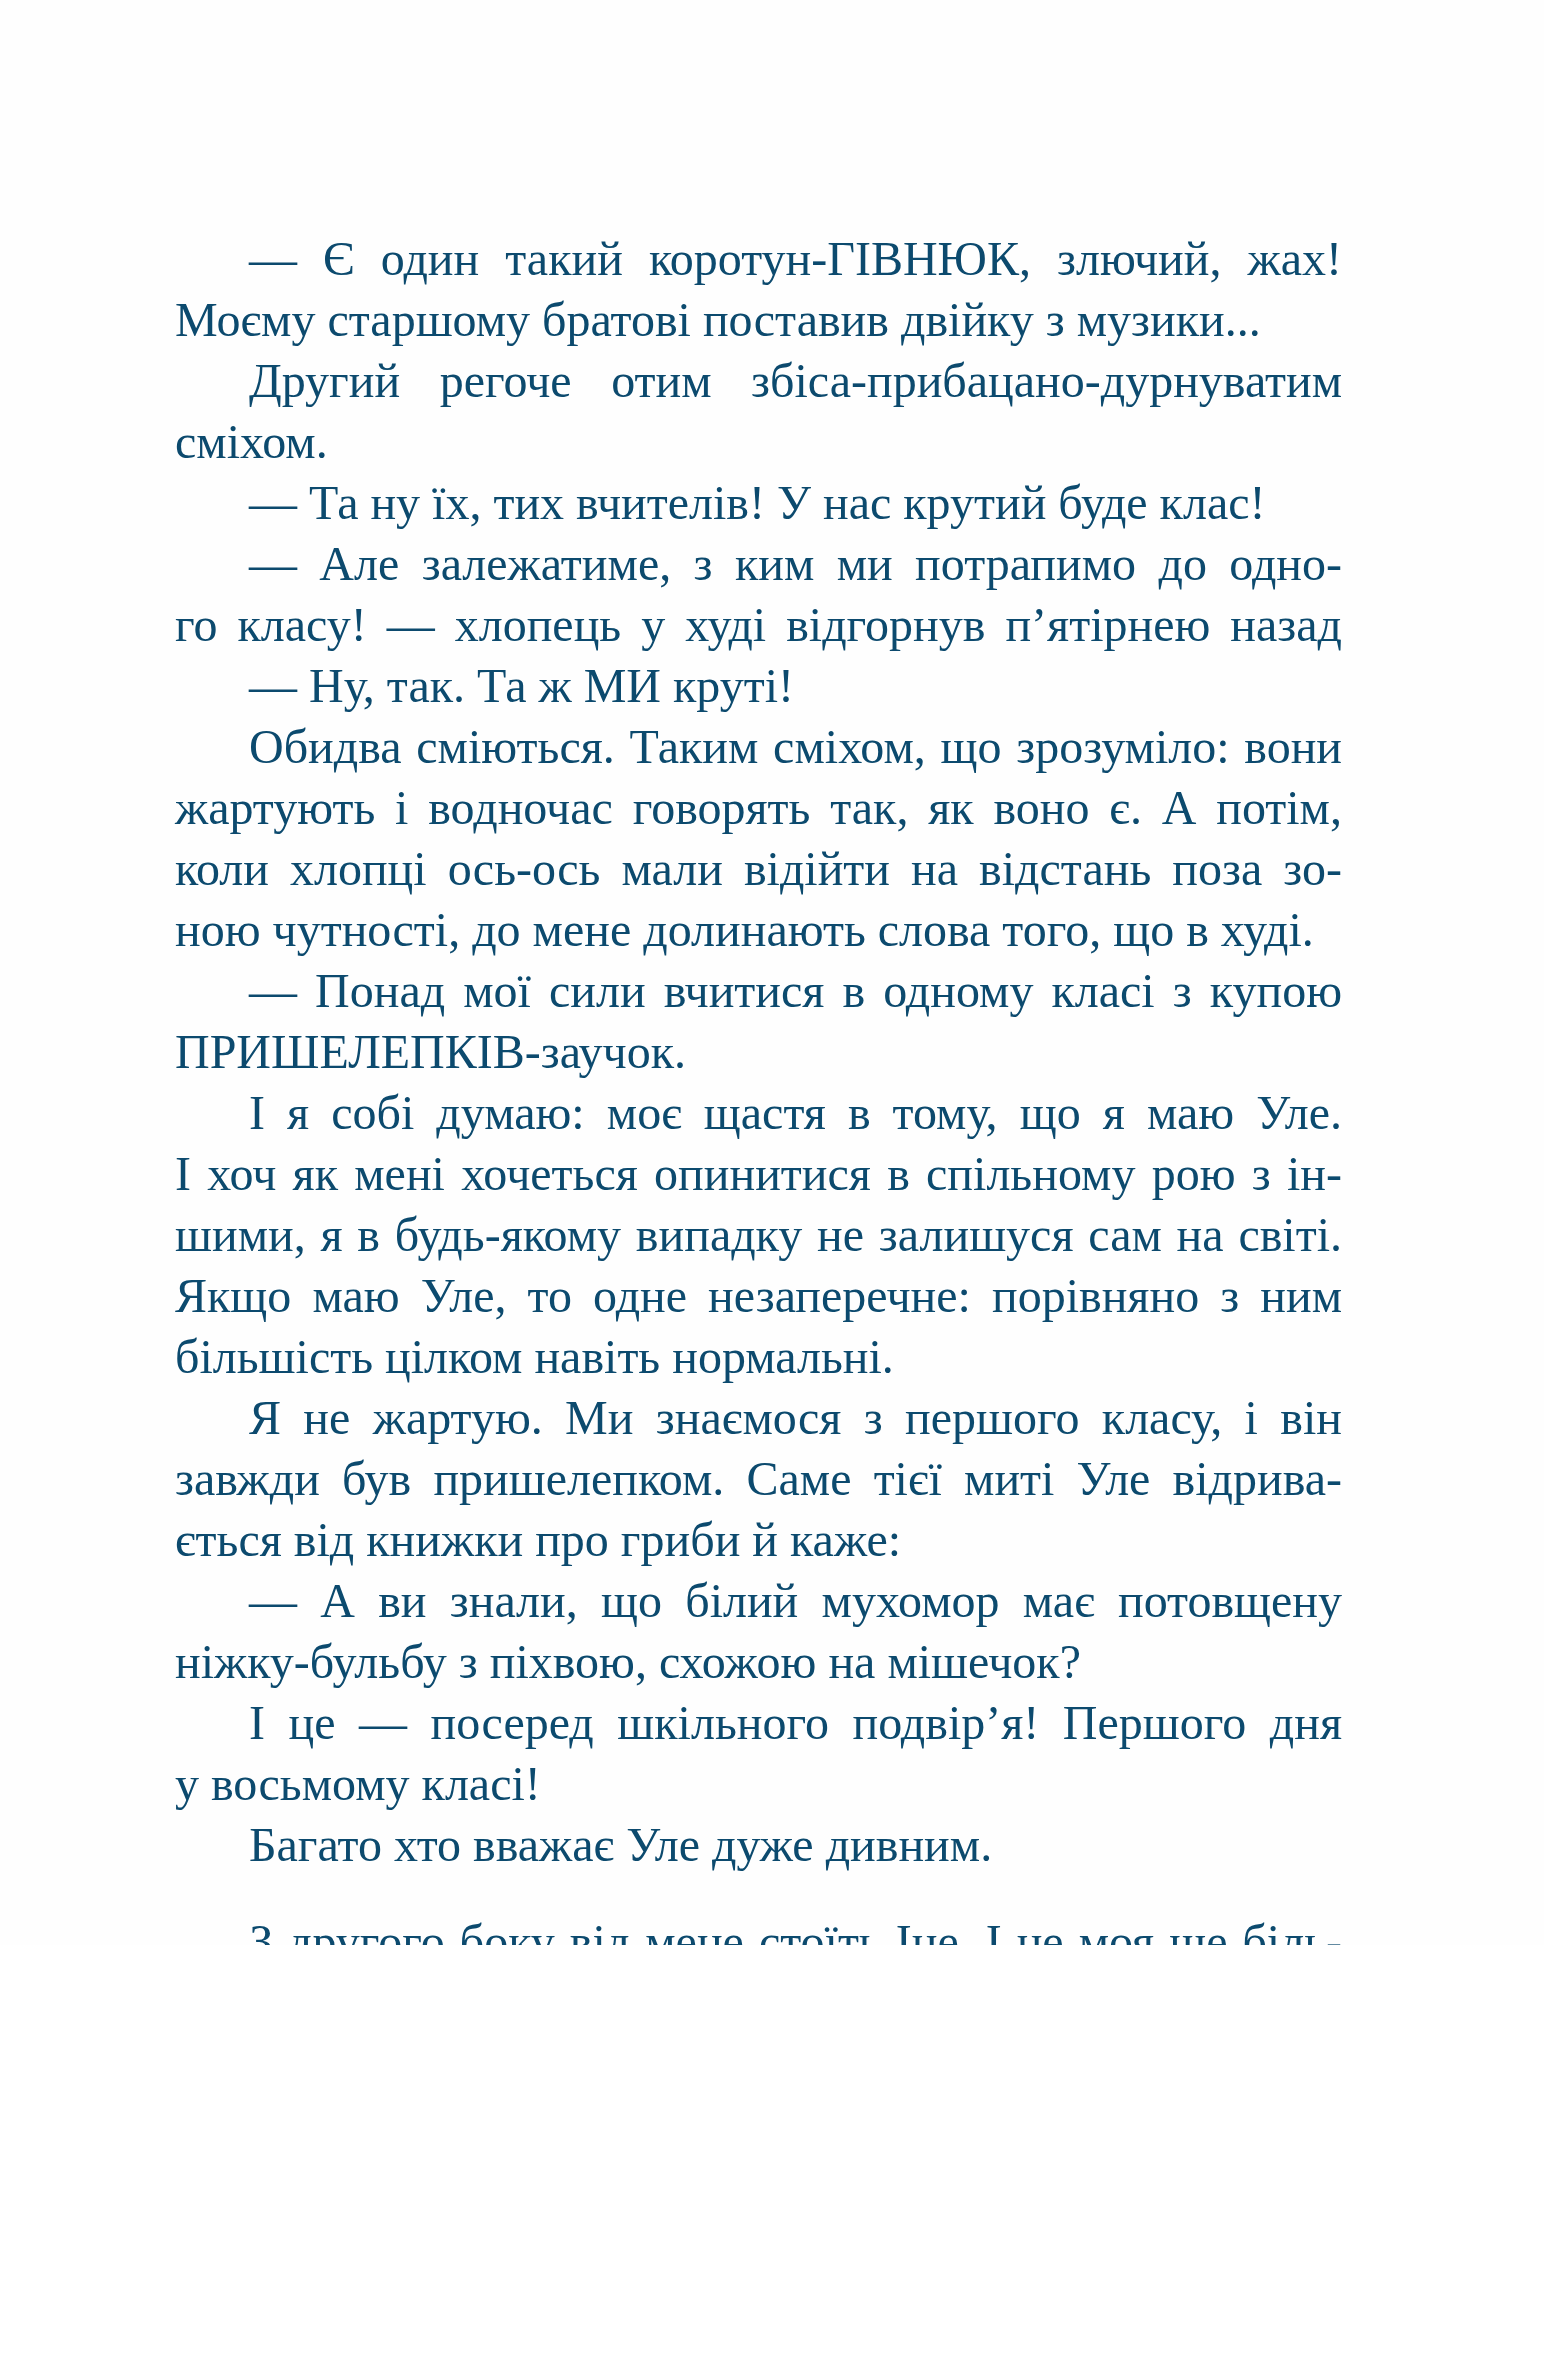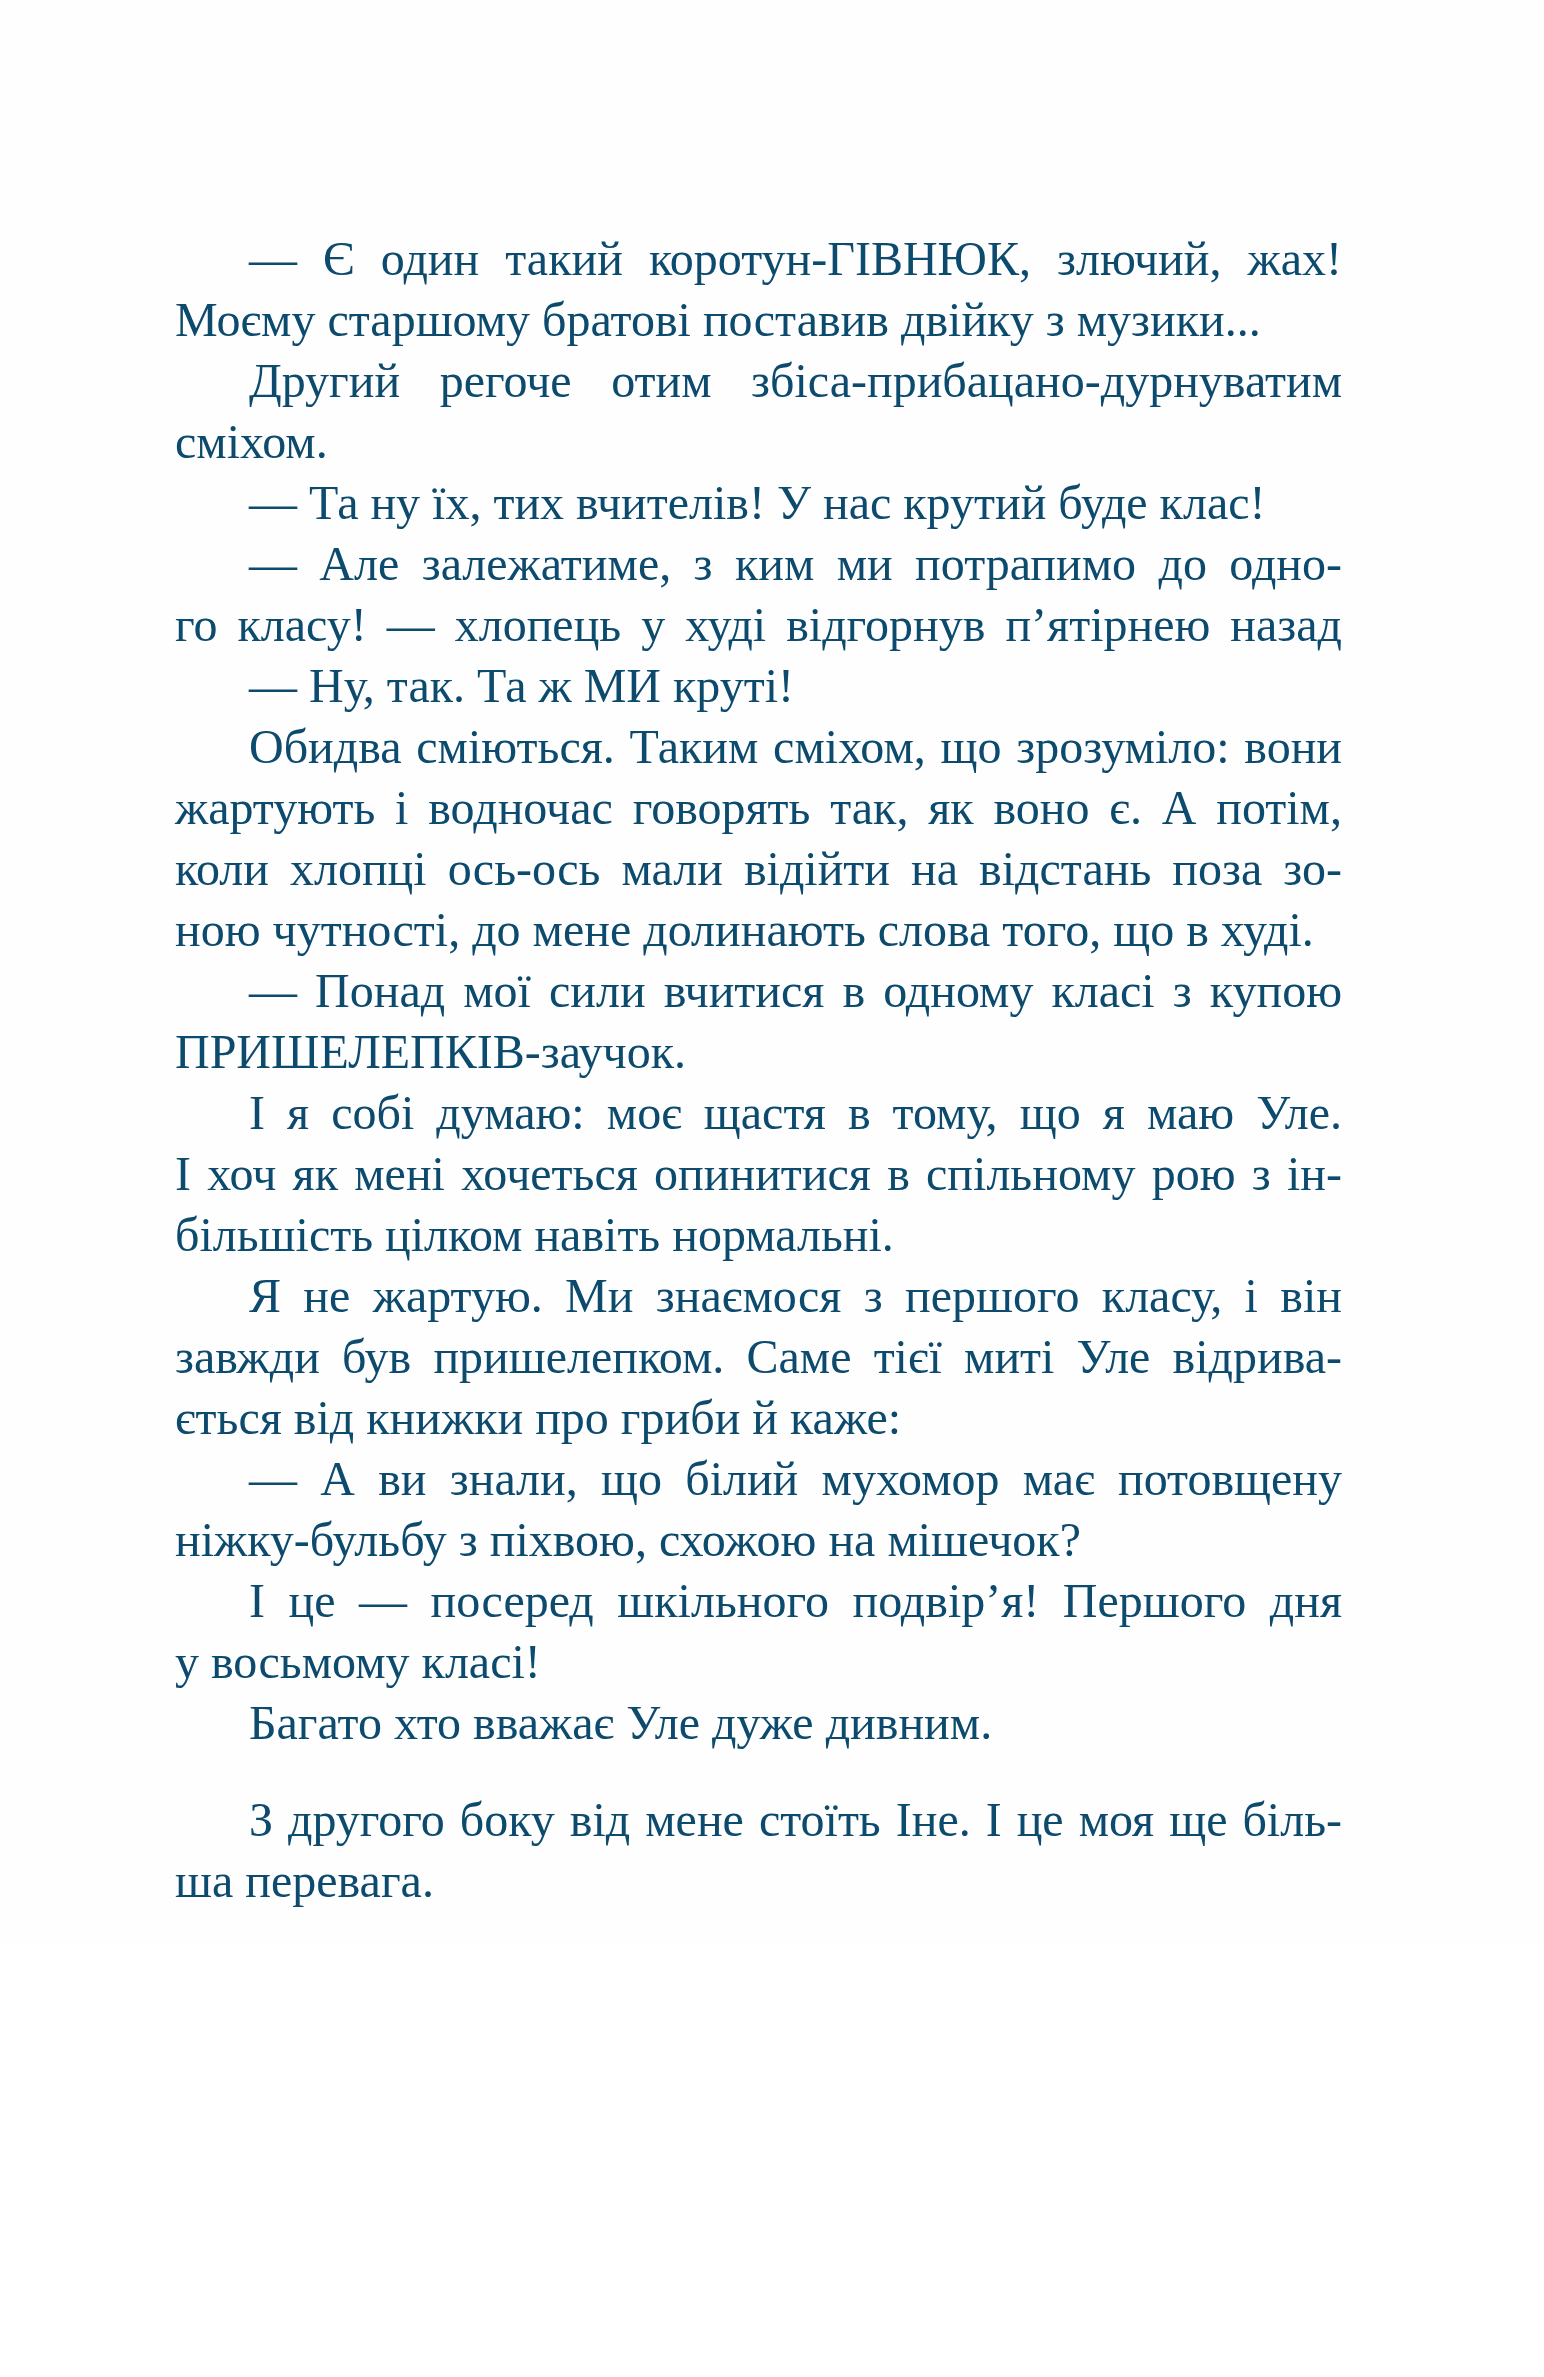--- a/index.html
+++ b/index.html
@@ -94,20 +94,22 @@
         <div class="line">коли хлопці ось-ось мали відійти на відстань поза зо-</div>
         <div class="line last">ною чутності, до мене долинають слова того, що в худі.</div>
       </div>
       <div class="paragraph">
         <div class="line first">— Понад мої сили вчитися в одному класі з купою</div>
         <div class="line last">ПРИШЕЛЕПКІВ-заучок.</div>
       </div>
       <div class="paragraph">
         <div class="line first">І я собі думаю: моє щастя в тому, що я маю Уле.</div>
         <div class="line">І хоч як мені хочеться опинитися в спільному рою з ін-</div>
+        <div class="line">шими, я в будь-якому випадку не залишуся сам на світі.</div>
+        <div class="line">Якщо маю Уле, то одне незаперечне: порівняно з ним</div>
         <div class="line last">більшість цілком навіть нормальні.</div>
       </div>
       <div class="paragraph">
         <div class="line first">Я не жартую. Ми знаємося з першого класу, і він</div>
         <div class="line">завжди був пришелепком. Саме тієї миті Уле відрива-</div>
         <div class="line last">ється від книжки про гриби й каже:</div>
       </div>
       <div class="paragraph">
         <div class="line first">— А ви знали, що білий мухомор має потовщену</div>
         <div class="line last">ніжку-бульбу з піхвою, схожою на мішечок?</div>

